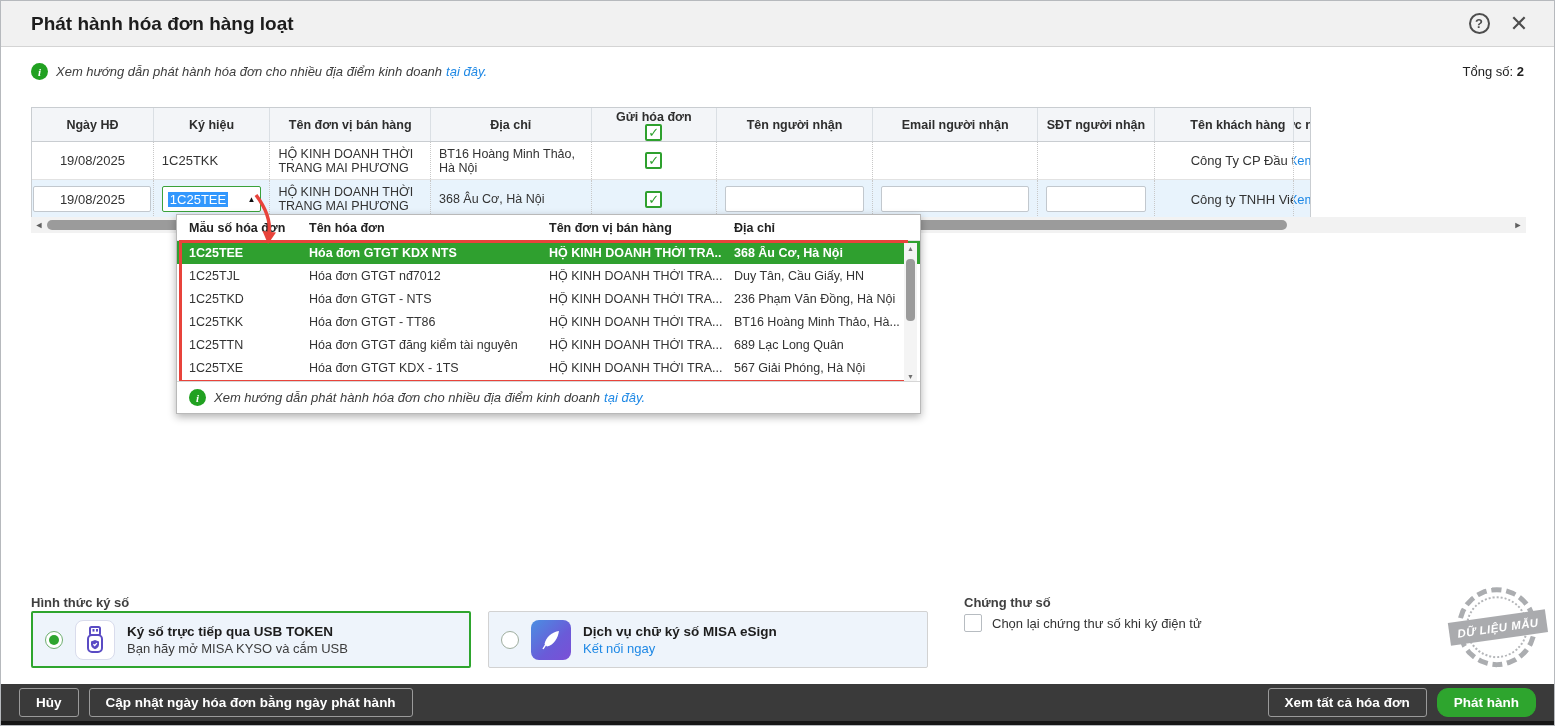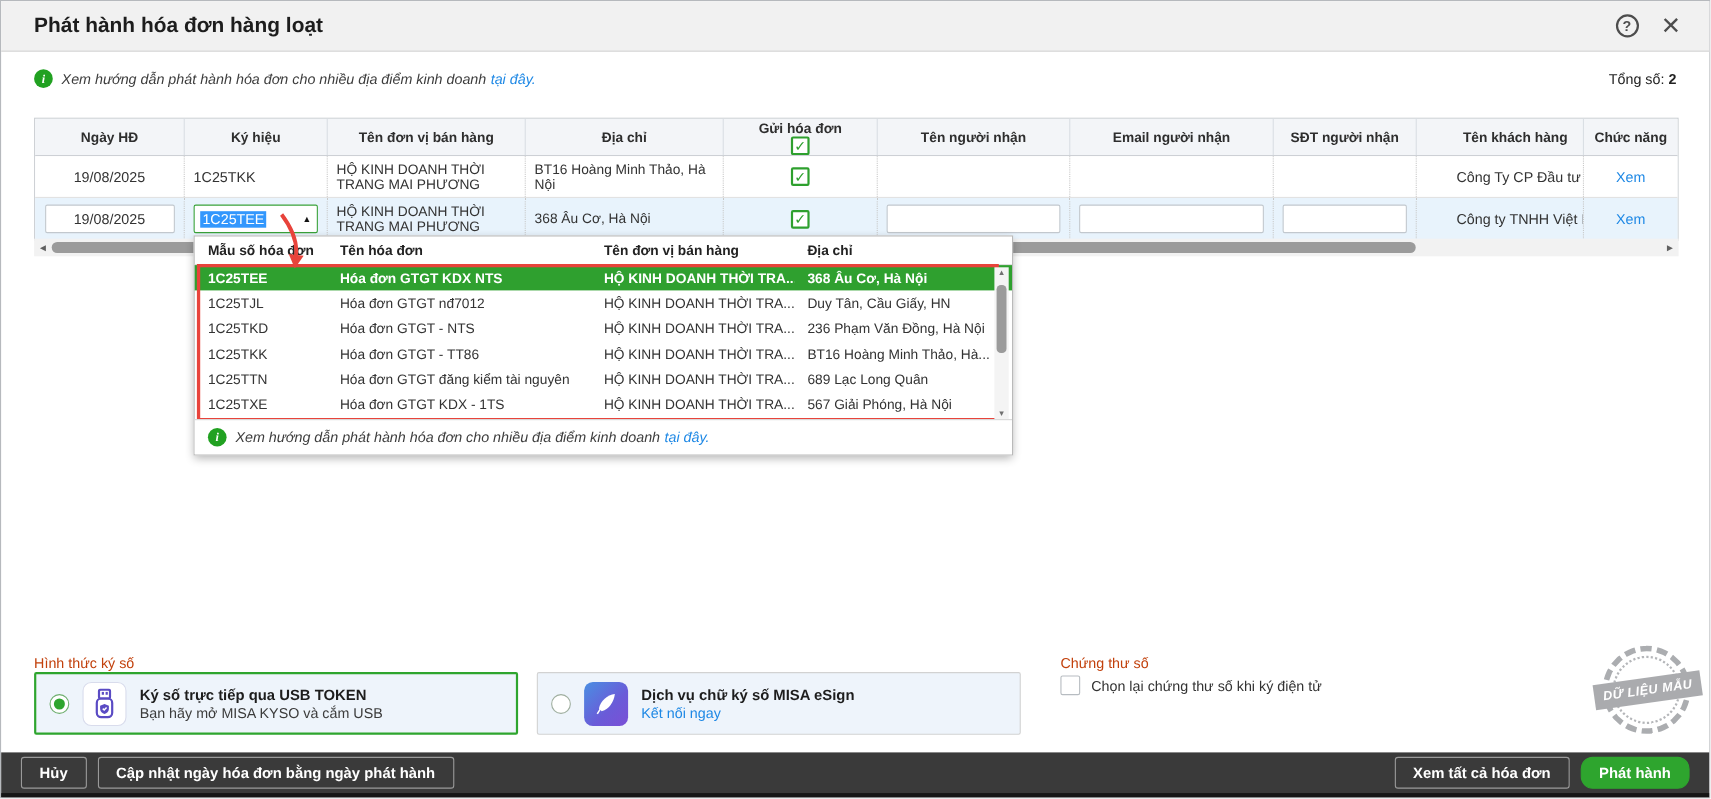--- a/index.html
+++ b/index.html
@@ -16,21 +16,21 @@
 
   
   .infobar { position:absolute; top:62px; left:30px; right:30px; display:flex; align-items:center; }
   .info-icon { width:17px; height:17px; border-radius:50%; background:#21a121; color:#fff; font-size:11px; font-weight:bold; font-style:italic; display:inline-flex; align-items:center; justify-content:center; margin-right:8px; flex:none; font-family:"Liberation Serif","DejaVu Serif",serif; }
   .info-text { font-style:italic; color:#3c3c3c; }
   .info-link { font-style:italic; color:#1e88e5; margin-left:4px; cursor:pointer; }
   .total { margin-left:auto; color:#222; }
   .total b { font-weight:bold; }
 
   
-  .table { position:absolute; top:106px; left:30px; width:1495px; border:1px solid #c9cdd1; }
+  .table { position:absolute; top:106px; left:30px; width:1280px; border:1px solid #c9cdd1; }
   .trow { display:flex; background:#fff; }
   .thead { background:#f3f5f8; border-bottom:1px solid #c9cdd1; height:34px; }
   .thead .cell { font-weight:bold; color:#2e2e2e; justify-content:center; text-align:center; border-left:1px solid #dadfe4; font-size:12.5px; }
   .thead .cell:first-child { border-left:none; }
   .tbody-row { height:38px; border-bottom:1px solid #e2e2e2; }
   .tbody-row:last-child { border-bottom:none; }
   .tbody-row .cell { border-left:1px dotted #c8c8c8; }
   .tbody-row .cell:first-child { border-left:none; }
   .row-active { background:#e8f3fc; }
   .cell { display:flex; align-items:center; padding:1px 8px; overflow:hidden; white-space:nowrap; }
@@ -65,21 +65,21 @@
   .dd-vscroll { position:absolute; right:3px; top:28px; width:13px; height:140px; background:#f4f4f4; display:flex; flex-direction:column; align-items:center; }
   .vs-arrow { font-size:7px; color:#707070; height:12px; line-height:12px; cursor:pointer; }
   .vs-track { position:relative; flex:1; width:100%; }
   .vs-thumb { position:absolute; top:4px; left:2px; width:9px; height:62px; background:#9b9b9b; border-radius:4px; }
   .dd-footer { position:absolute; left:0; right:0; bottom:0; height:32px; border-top:1px solid #d6d6d6; display:flex; align-items:center; padding:0 12px; background:#fff; }
 
   
   .red-arrow { position:absolute; left:245px; top:191px; z-index:20; pointer-events:none; }
 
   
-  .sec-label { position:absolute; font-weight:normal; color:#c2410c; font-size:13px; }
+  .sec-label { position:absolute; font-weight:bold; color:#404040; font-size:13px; }
   .sign-label { top:594px; left:30px; }
   .cert-label { top:594px; left:963px; }
   .opt-card { position:absolute; top:610px; height:57px; width:440px; background:#eef4fb; display:flex; align-items:center; padding:12px 12px; border-radius:2px; cursor:pointer; }
   .opt1 { left:30px; border:2px solid #2ea52e; }
   .opt2 { left:487px; border:1px solid #d2d2d2; }
   .radio { width:18px; height:18px; border-radius:50%; background:#fff; border:1px solid #9fae9f; flex:none; margin-right:12px; display:flex; align-items:center; justify-content:center; }
   .radio.on { border-color:#6faf6f; }
   .radio.on::after { content:""; width:10px; height:10px; border-radius:50%; background:#2ea52e; }
   .opt-icon { width:40px; height:40px; border-radius:8px; flex:none; margin-right:12px; display:flex; align-items:center; justify-content:center; }
   .usb-icon { background:#fff; border:1px solid #d9dcec; }

